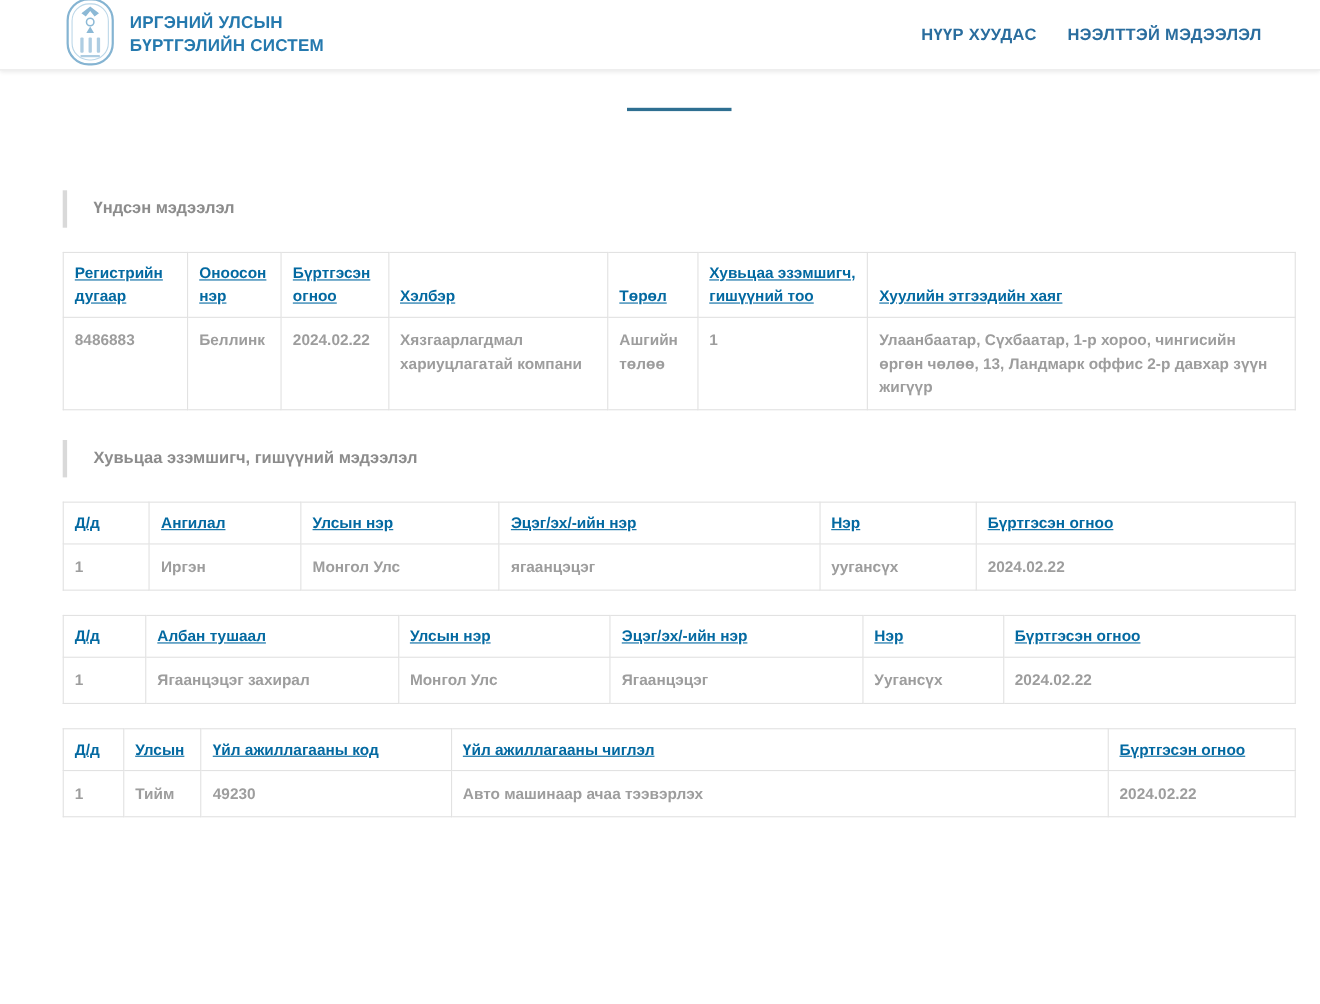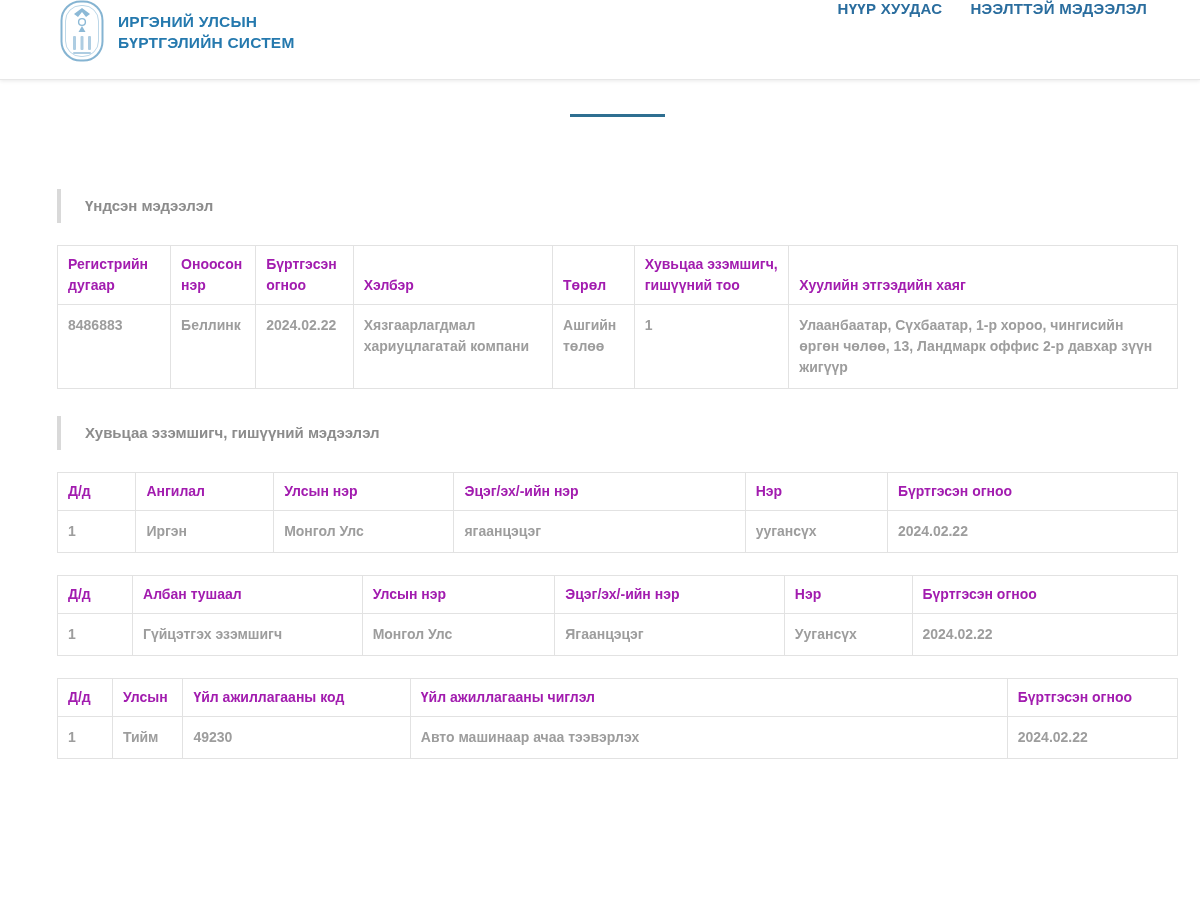--- a/index.html
+++ b/index.html
@@ -3,22 +3,22 @@
 <meta charset="utf-8">
 <style>
   * { margin:0; padding:0; box-sizing:border-box; }
   html, body {
     width:1200px; height:913px; overflow:hidden;
     background:#ffffff;
     font-family:"Liberation Sans", sans-serif;
   }
   
   .topbar {
-    height:80px; background:#fff;
-    display:flex; align-items:flex-start; justify-content:space-between;
+    height:64px; background:#fff;
+    display:flex; align-items:center; justify-content:space-between;
     padding:0 53px 0 60px;
     border-bottom:1px solid #e7e7e7;
     box-shadow:0 1px 4px rgba(0,0,0,.09);
     position:relative; z-index:2;
   }
   .logo { display:flex; align-items:center; gap:14px; cursor:pointer; }
   .logo-text {
     color:#2579ae; font-weight:bold; font-size:15.5px;
     line-height:1.35; letter-spacing:.2px;
   }
@@ -43,21 +43,21 @@
   }
   .section-title.first { margin-top:72px; }
   table {
     width:100%; border-collapse:collapse; table-layout:fixed; margin-top:22px;
     background:#fff;
   }
   th, td {
     border:1px solid #e2e2e2; text-align:left;
     font-size:14px; line-height:21px; word-wrap:break-word;
   }
-  th { padding:8px 10px; color:#a21caf; font-weight:bold; vertical-align:bottom; }
+  th { padding:8px 10px; color:#0369a1; font-weight:bold; vertical-align:bottom;text-decoration:underline; }
   td { padding:10px 10px; color:#9d9d9d; font-weight:bold; vertical-align:top; }
 </style>
 </head>
 <body>
 
 <header class="topbar">
   <div class="logo">
     <span>
       <svg width="44" height="62" viewBox="0 0 44 62" aria-hidden="true">
         <rect x="1.5" y="1.5" width="41" height="59" rx="19" fill="none" stroke="#85b4d2" stroke-width="2"></rect>
@@ -165,21 +165,21 @@
             <th>Албан тушаал</th>
             <th>Улсын нэр</th>
             <th>Эцэг/эх/-ийн нэр</th>
             <th>Нэр</th>
             <th>Бүртгэсэн огноо</th>
           </tr>
         </thead>
         <tbody>
           <tr>
             <td>1</td>
-            <td>Гүйцэтгэх эзэмшигч</td>
+            <td>Ягаанцэцэг захирал</td>
             <td>Монгол Улс</td>
             <td>Ягаанцэцэг</td>
             <td>Уугансүх</td>
             <td>2024.02.22</td>
           </tr>
         </tbody>
       </table>
       <table>
         <colgroup>
           <col style="width: 4.9%;">

